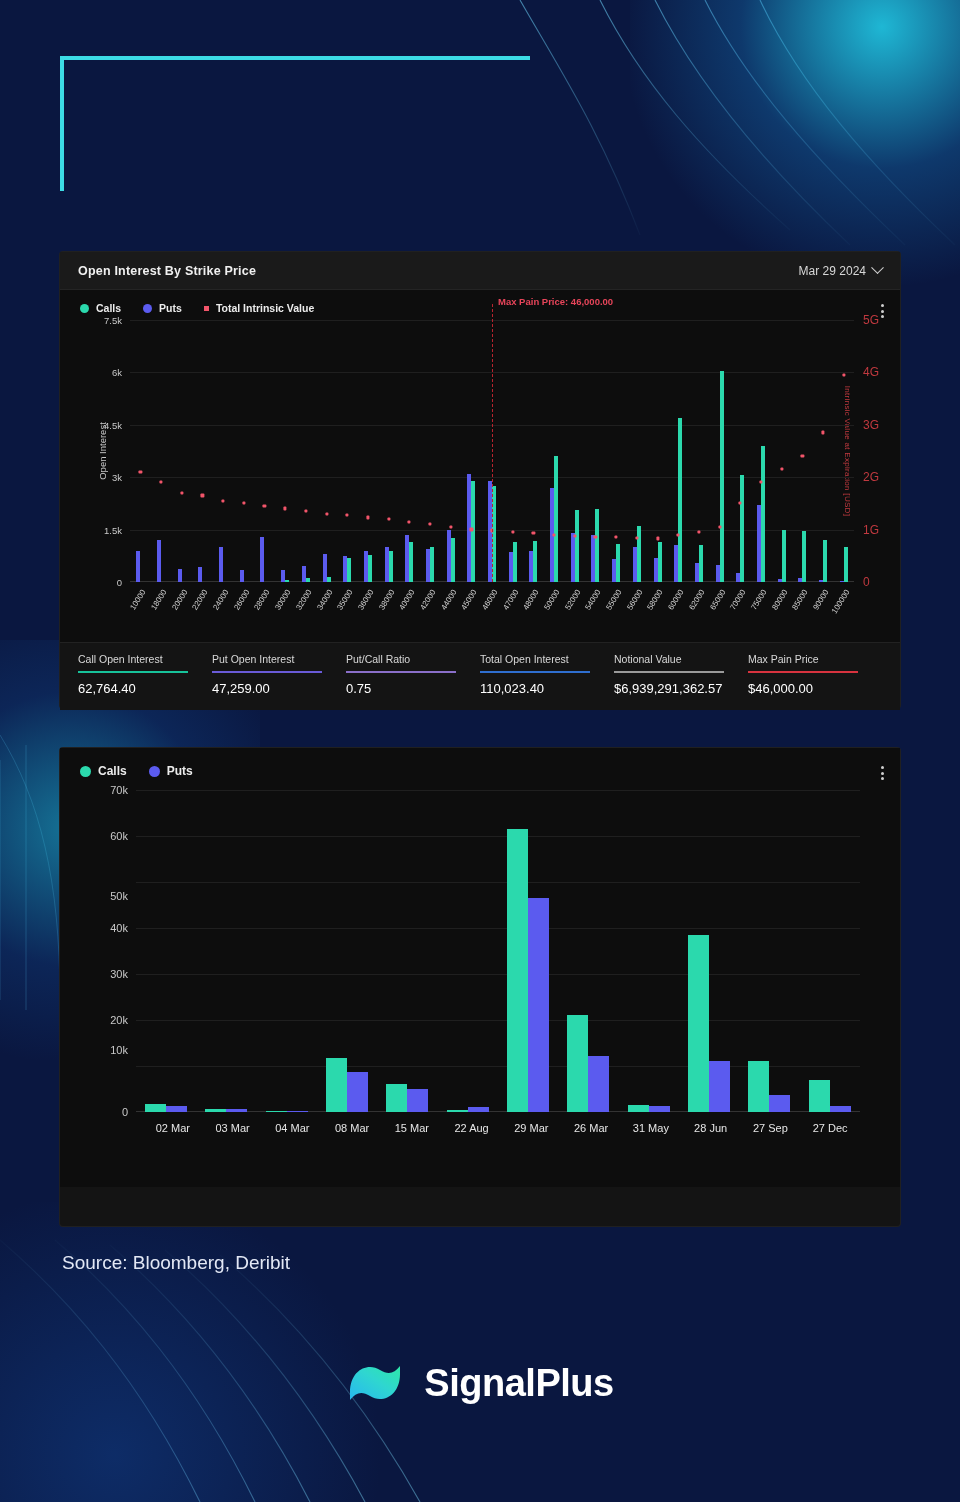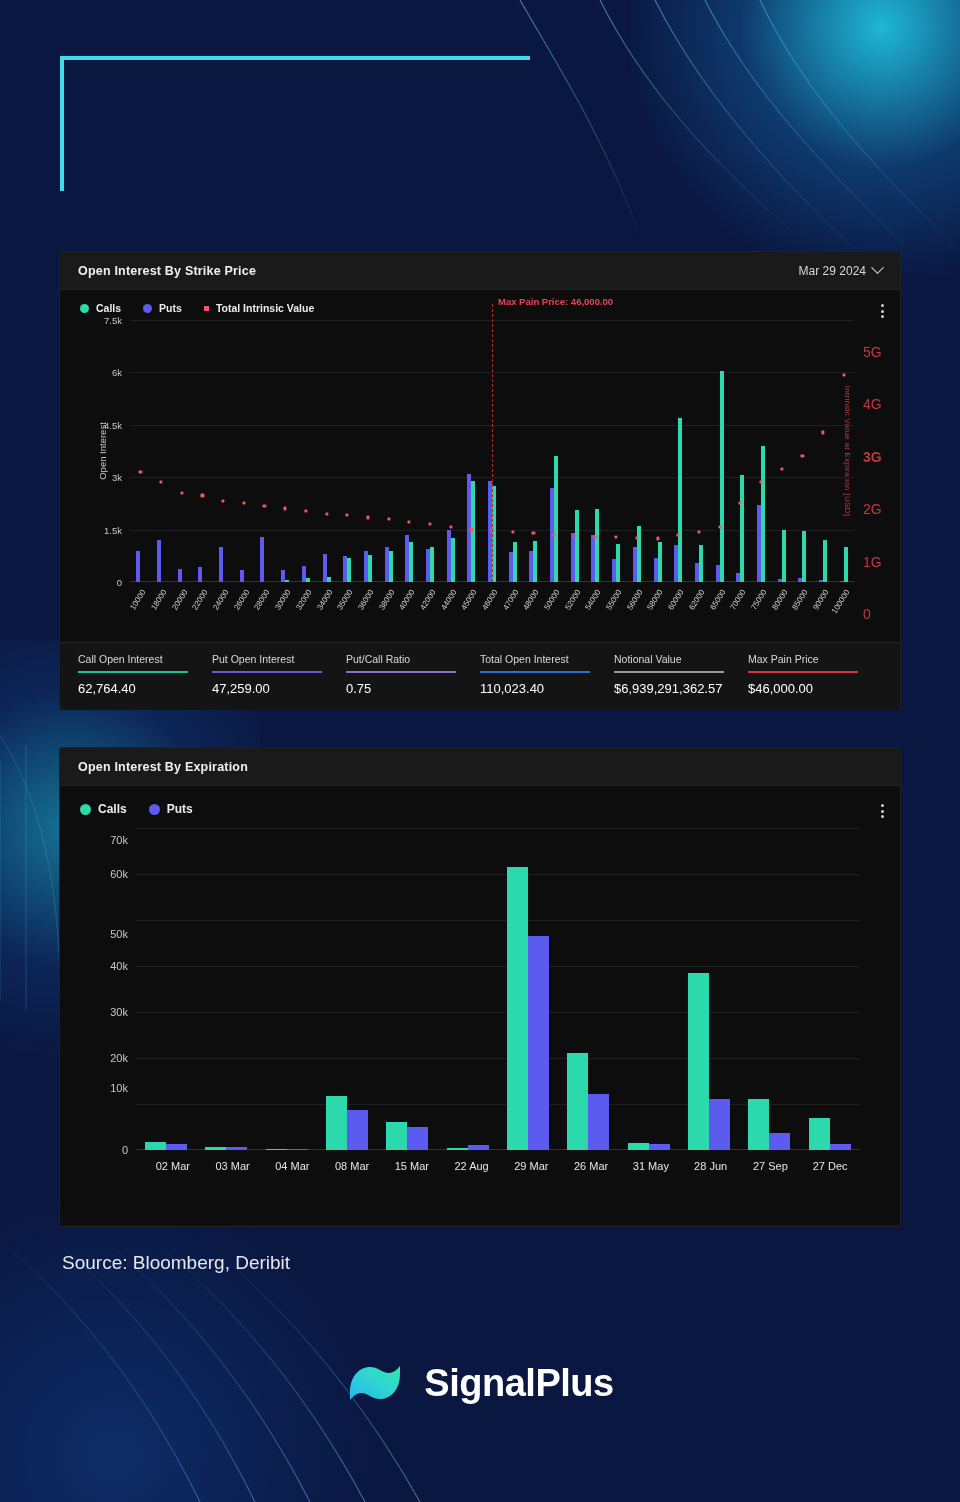--- a/index.html
+++ b/index.html
@@ -80,21 +80,21 @@
     position:absolute; left:-56px; top:50%; transform:translateY(-50%) rotate(-90deg);
     color:#c9c9c9; font-size:9.5px; white-space:nowrap;
   }
   .ylab-right {
     position:absolute; right:-58px; top:50%; transform:translateY(-50%) rotate(90deg);
     color:#c0393f; font-size:8px; white-space:nowrap; letter-spacing:.3px;
   }
   .ytick { position:absolute; right:100%; margin-right:8px; transform:translateY(-50%);
            color:#c9c9c9; font-size:9.5px; white-space:nowrap; }
   .ytick-r { position:absolute; left:100%; margin-left:9px; transform:translateY(-50%);
-             color:#c0393f; font-size:14px; white-space:nowrap;margin-top:32px; }
+             color:#c0393f; font-size:12px; white-space:nowrap; }
   .gridline { position:absolute; left:0; right:0; height:1px; background:#1f1f1f; }
   .axisline { position:absolute; left:0; right:0; bottom:0; height:1px; background:#333; }
   .bars { position:absolute; inset:0; display:flex; align-items:flex-end; }
   .slot { flex:1 1 0; height:100%; position:relative; display:flex;
           align-items:flex-end; justify-content:center; gap:0px; }
   .bar { width:4px; }
   .bar.call { background:#2bd9ad; }
   .bar.put  { background:#5b5bef; }
   .ivdot { position:absolute; width:3.2px; height:3.2px; background:#f2556a;
            border-radius:1px; transform:translate(-50%,50%); }
@@ -236,21 +236,21 @@
         <div class="ytick" style="top: 157.2px;">3k</div>
         <div class="gridline" style="top: 104.8px;"></div>
         <div class="ytick" style="top: 104.8px;">4.5k</div>
         <div class="gridline" style="top: 52.4px;"></div>
         <div class="ytick" style="top: 52.4px;">6k</div>
         <div class="gridline" style="top: 0px;"></div>
         <div class="ytick" style="top: 0px;">7.5k</div>
         <div class="ytick-r" style="top: 262px;">0</div>
         <div class="ytick-r" style="top: 209.6px;">1G</div>
         <div class="ytick-r" style="top: 157.2px;">2G</div>
-        <div class="ytick-r" style="top: 104.8px; font-weight: bold;">3G</div>
+        <div class="ytick-r" style="top: 104.8px;">3G</div>
         <div class="ytick-r" style="top: 52.4px;">4G</div>
         <div class="ytick-r" style="top: 0px;">5G</div>
         <div class="bars">
           <div class="slot">
             <div class="bar put" style="height: 31.44px;"></div>
             <div class="bar call" style="height: 0px;"></div>
             <div class="ivdot" style="left: 50%; bottom: 110.04px;"></div>
           </div>
           <div class="slot">
             <div class="bar put" style="height: 41.92px;"></div>
@@ -493,23 +493,20 @@
       </div>
       <div class="stat">
         <div class="stat-label">Max Pain Price</div>
         <div class="stat-rule" style="background: rgb(216, 51, 63);"></div>
         <div class="stat-val">$46,000.00</div>
       </div>
     </div>
 </div>
 
 <div id="card-expiry" class="card-wrap">
-  <div class="card-head">
-    <span class="card-title">Open Interest By Expiration</span>
-  </div>
   <div class="card-body" style="height:439px;">
     <div class="legend" style="padding-top:16px;">
       <span class="lg" style="font-size:12px;">
         <i class="dot" style="width:11px;height:11px;background:#2bd9ad"></i>
         <span>Calls</span>
       </span>
       <span class="lg" style="font-size:12px;">
         <i class="dot" style="width:11px;height:11px;background:#5b5bef"></i>
         <span>Puts</span>
       </span>
@@ -528,21 +525,21 @@
         <div class="ytick" style="top: 230px; font-size: 11px;">20k</div>
         <div class="gridline" style="top: 184px;"></div>
         <div class="ytick" style="top: 184px; font-size: 11px;">30k</div>
         <div class="gridline" style="top: 138px;"></div>
         <div class="ytick" style="top: 138px; font-size: 11px;">40k</div>
         <div class="gridline" style="top: 92px;"></div>
         <div class="ytick" style="top: 106px; font-size: 11px;">50k</div>
         <div class="gridline" style="top: 46px;"></div>
         <div class="ytick" style="top: 46px; font-size: 11px;">60k</div>
         <div class="gridline" style="top: 0px;"></div>
-        <div class="ytick" style="top: 12px; font-size: 11px;">70k</div>
+        <div class="ytick" style="top: 0px; font-size: 11px;">70k</div>
         <div class="bars2">
           <div class="slot2">
             <div class="bar2 call" style="height: 8.28px;"></div>
             <div class="bar2 put" style="height: 6.44px;"></div>
           </div>
           <div class="slot2">
             <div class="bar2 call" style="height: 3.22px;"></div>
             <div class="bar2 put" style="height: 2.76px;"></div>
           </div>
           <div class="slot2">

